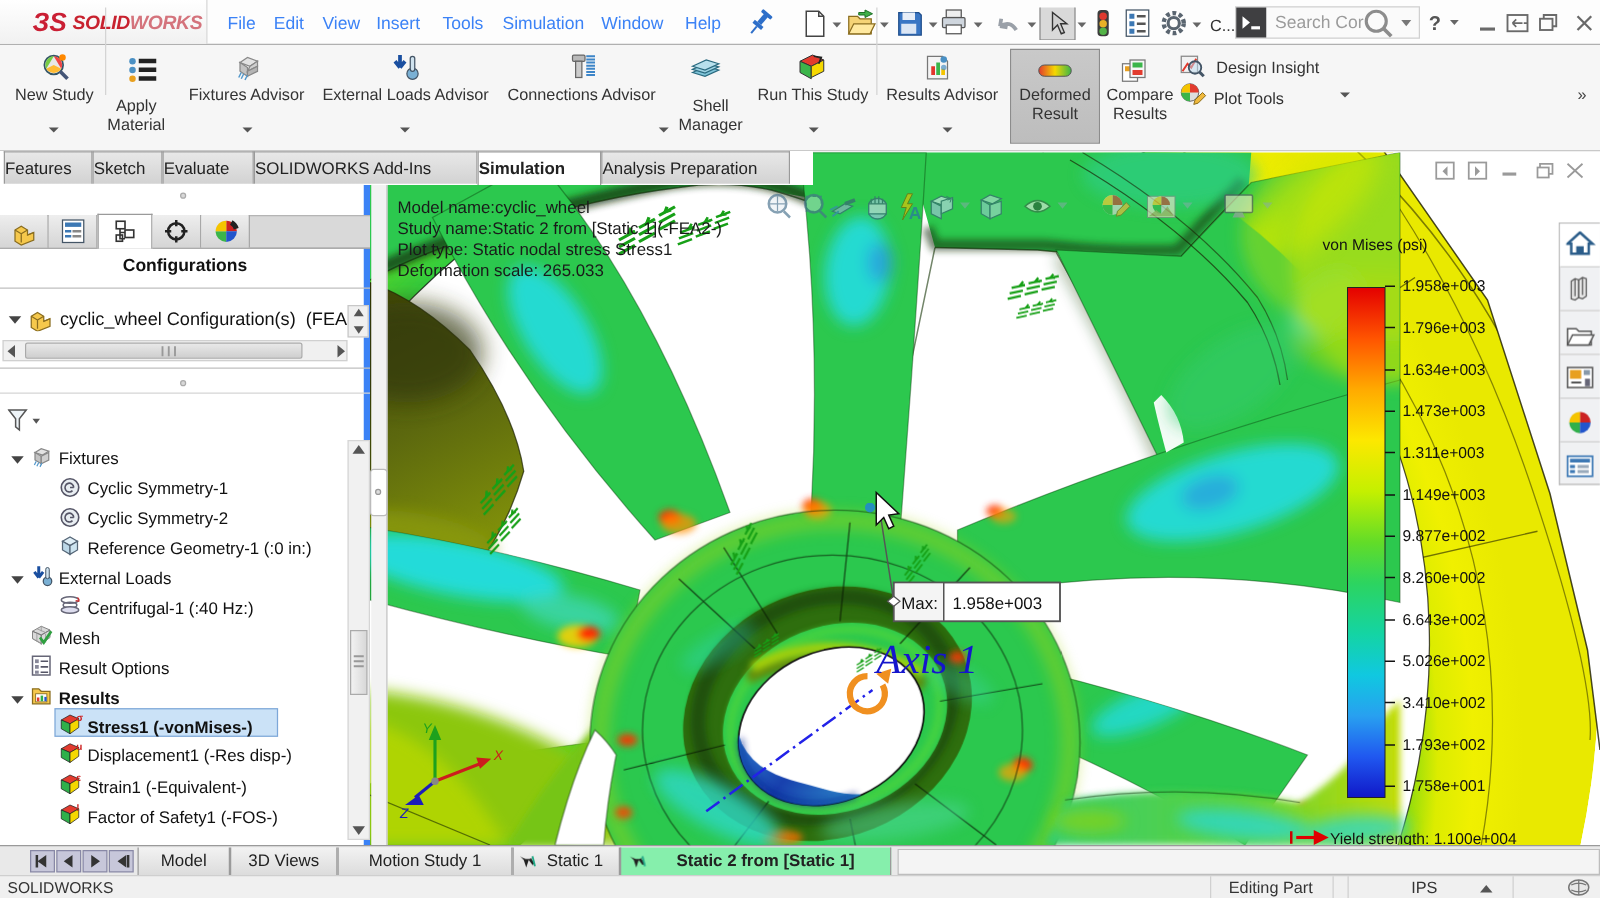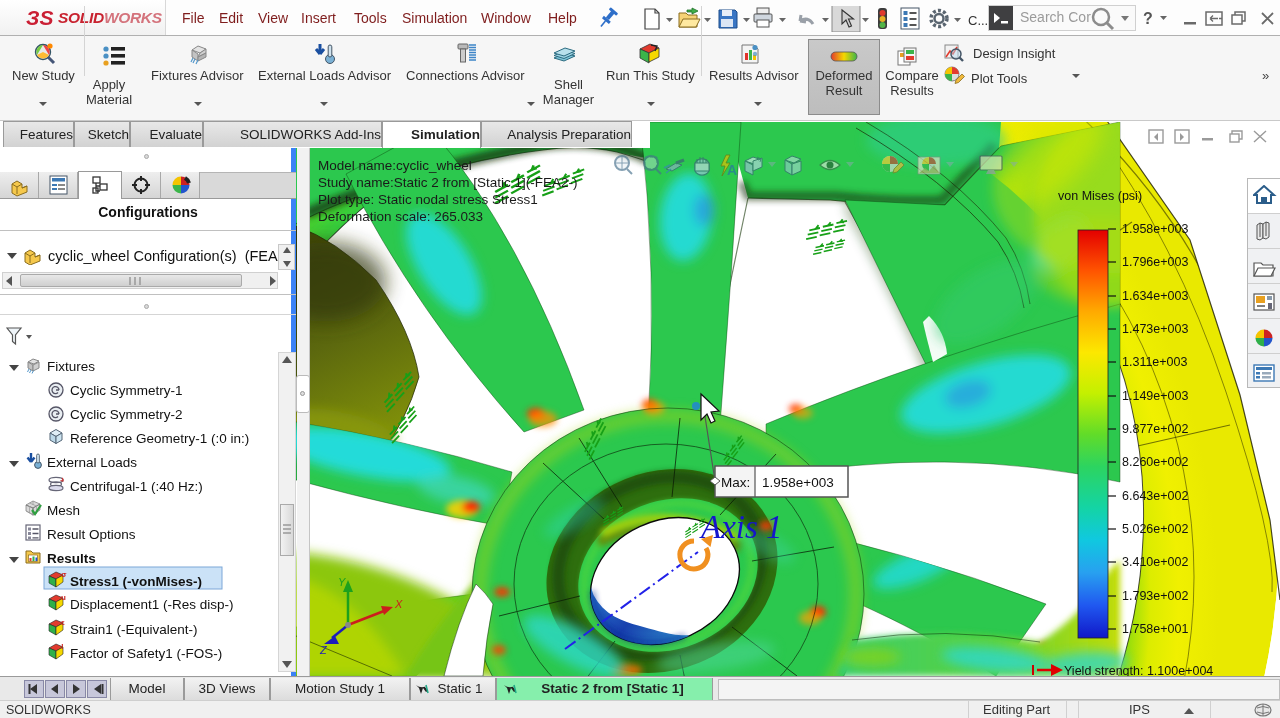--- a/index.html
+++ b/index.html
@@ -2,29 +2,29 @@
 <html><head>
 <meta charset="utf-8">
 <style>
 * { margin:0; padding:0; box-sizing:border-box; }
 html,body { width:1280px; height:718px; overflow:hidden; font-family:"Liberation Sans", sans-serif; background:#fff; }
 #root { position:relative; width:1280px; height:718px;padding-left:32px; }
 .abs { position:absolute; }
 
 #titlebar { left:0; top:0; width:1280px; height:36px; background:#fdfdfd; border-bottom:1px solid #b0b0b0; }
 #logobox { left:0; top:0; width:166px; height:35px; background:linear-gradient(#ffffff,#f1f1f1); border-right:1px solid #d8d8d8; }
-.menuitem { position:absolute; top:10px; font-size:14px; color:#7f1d1d; }
+.menuitem { position:absolute; top:10px; font-size:14px; color:#3b82f6; }
 
 #ribbon { left:0; top:36px; width:1280px; height:85px; background:#f6f6f6; border-bottom:1px solid #c9c9c9; }
 .rlabel { position:absolute; font-size:13px; color:#333; text-align:center; white-space:nowrap; }
 .rsep { position:absolute; top:6px; width:1px; height:70px; background:#d4d4d4; }
 .caret { position:absolute; width:0; height:0; border-left:4px solid transparent; border-right:4px solid transparent; border-top:4px solid #555; }
 
 #tabbar { left:0; top:121px; width:650px; height:27px; background:#ffffff; z-index:30; }
-.ctab { position:absolute; top:0; height:26px; background:linear-gradient(#e8e8e8,#d2d2d2); border:1px solid #9a9a9a; border-bottom:none; font-size:13.5px; color:#222; text-align:right; line-height:25px; }
+.ctab { position:absolute; top:0; height:26px; background:linear-gradient(#e8e8e8,#d2d2d2); border:1px solid #9a9a9a; border-bottom:none; font-size:13.5px; color:#222; text-align:left; line-height:25px; }
 .ctab.active { background:#fff; font-weight:bold; height:27px; }
 
 #leftpanel { z-index:20; left:0; top:148px; width:296px; height:528px; background:#fff; border-right:5px solid #3b82f6; }
 .treetext { position:absolute; font-size:13.5px; color:#111; white-space:nowrap; }
 
 #bottomtabs { left:0; top:676px; width:1280px; height:24px; background:#e9e9e9; border-top:1px solid #9a9a9a; }
 .btab { position:absolute; top:1px; height:23px; background:linear-gradient(#f2f2f2,#dcdcdc); border:1px solid #9a9a9a; border-top:none; font-size:13.5px; color:#222; text-align:center; line-height:22px; }
 .btab.active { background:#86efac; font-weight:bold; }
 
 #statusbar { left:0; top:700px; width:1280px; height:19px; background:#f0f0f0; border-top:1px solid #cfcfcf; font-size:12.5px; color:#333; }

